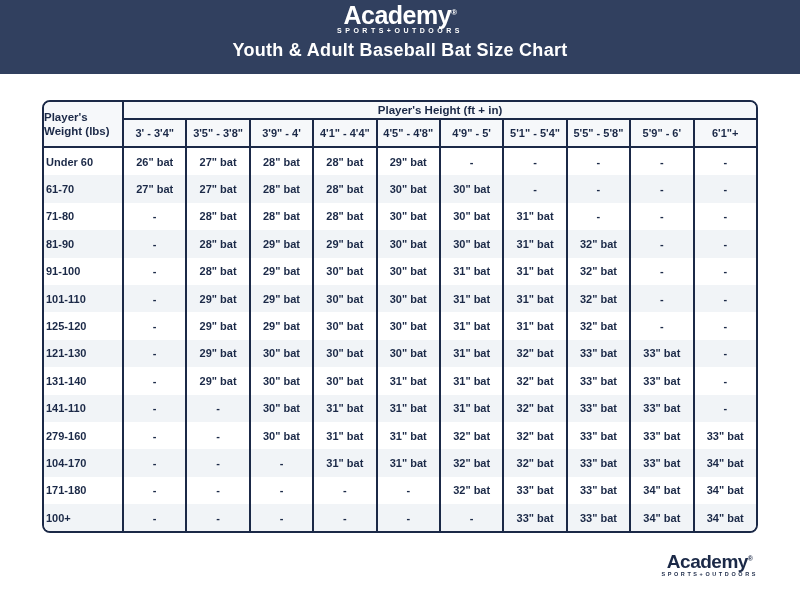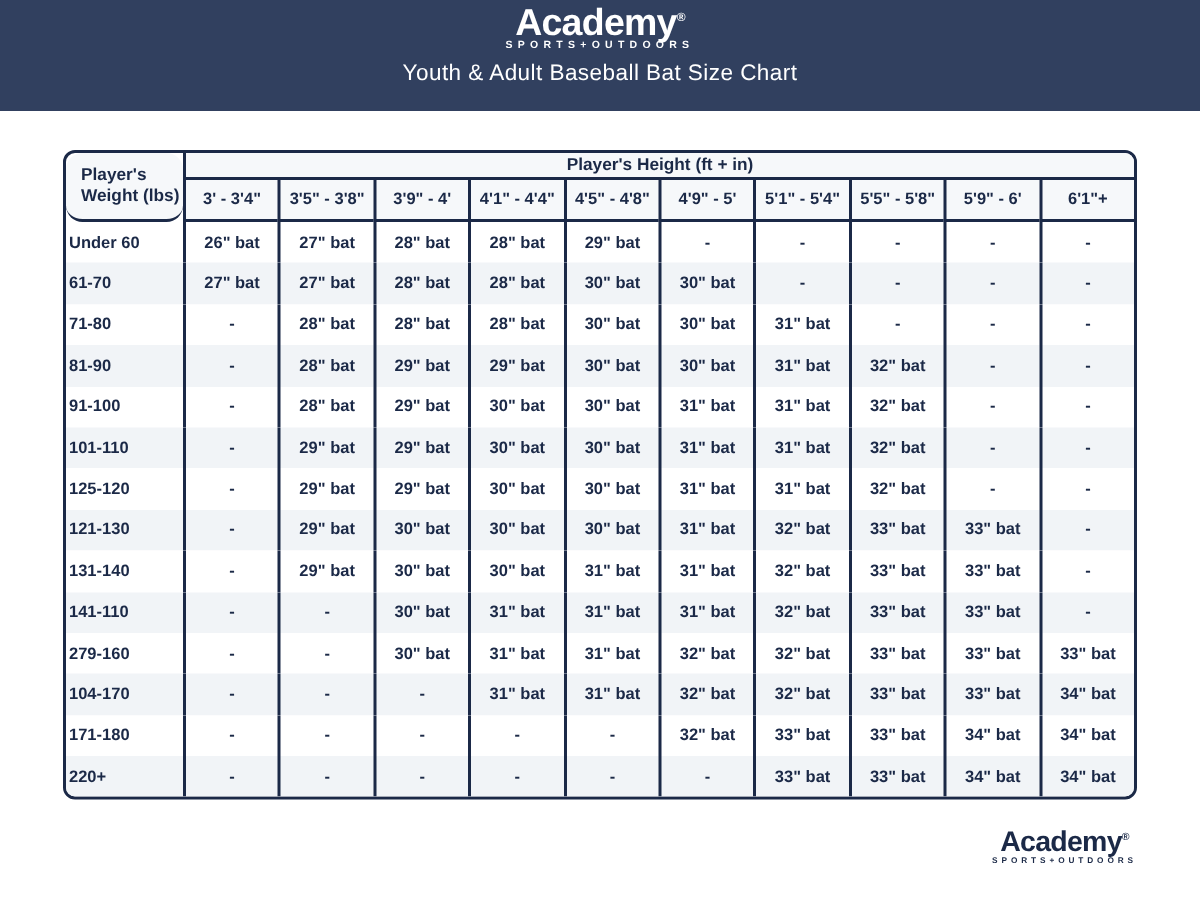--- a/index.html
+++ b/index.html
@@ -27,22 +27,22 @@
   }
   .logo-reg { font-size: 8px; vertical-align: super; font-weight: 700; }
   .logo-tag {
     font-size: 7px;
     font-weight: 700;
     letter-spacing: 3.5px;
     line-height: 1.1;
     margin-top: -1px;
   }
   .band-title {
-    font-size: 15px;
-    font-weight: 400;
+    font-size: 18px;
+    font-weight: 700;
     letter-spacing: 0.3px;
     margin-top: 5px;
     text-align: center;
   }
 
   
   .chart-wrap { margin: 26px 42px 0 42px; }
   table {
     width: 716px;
     table-layout: fixed;
@@ -62,25 +62,23 @@
     vertical-align: middle;
   }
   th.group-head {
     height: 18px;
     border-left: 2px solid #1b2947;
     border-bottom: 2px solid #1b2947;
     font-size: 11.5px;
   }
   th.weight-head {
     text-align: left;
-    padding-left: 10px;
     border-bottom: 2px solid #1b2947;
     font-size: 11.5px;
     line-height: 1.25;
-    border-radius: 11px;
   }
   tr.col-heads th {
     height: 28px;
     border-left: 2px solid #1b2947;
     border-bottom: 2px solid #1b2947;
   }
   tbody td { height: 27.4px; }
   tbody td:not(.weight) { border-left: 2px solid #1b2947; }
   tbody td.weight { text-align: left; padding-left: 2px; }
   tbody tr:nth-child(even) { background: #f1f4f7; }
@@ -306,21 +304,21 @@
           <td>-</td>
           <td>-</td>
           <td>-</td>
           <td>32" bat</td>
           <td>33" bat</td>
           <td>33" bat</td>
           <td>34" bat</td>
           <td>34" bat</td>
         </tr>
         <tr>
-          <td class="weight">220+</td>
+          <td class="weight">100+</td>
           <td>-</td>
           <td>-</td>
           <td>-</td>
           <td>-</td>
           <td>-</td>
           <td>-</td>
           <td>33" bat</td>
           <td>33" bat</td>
           <td>34" bat</td>
           <td>34" bat</td>

